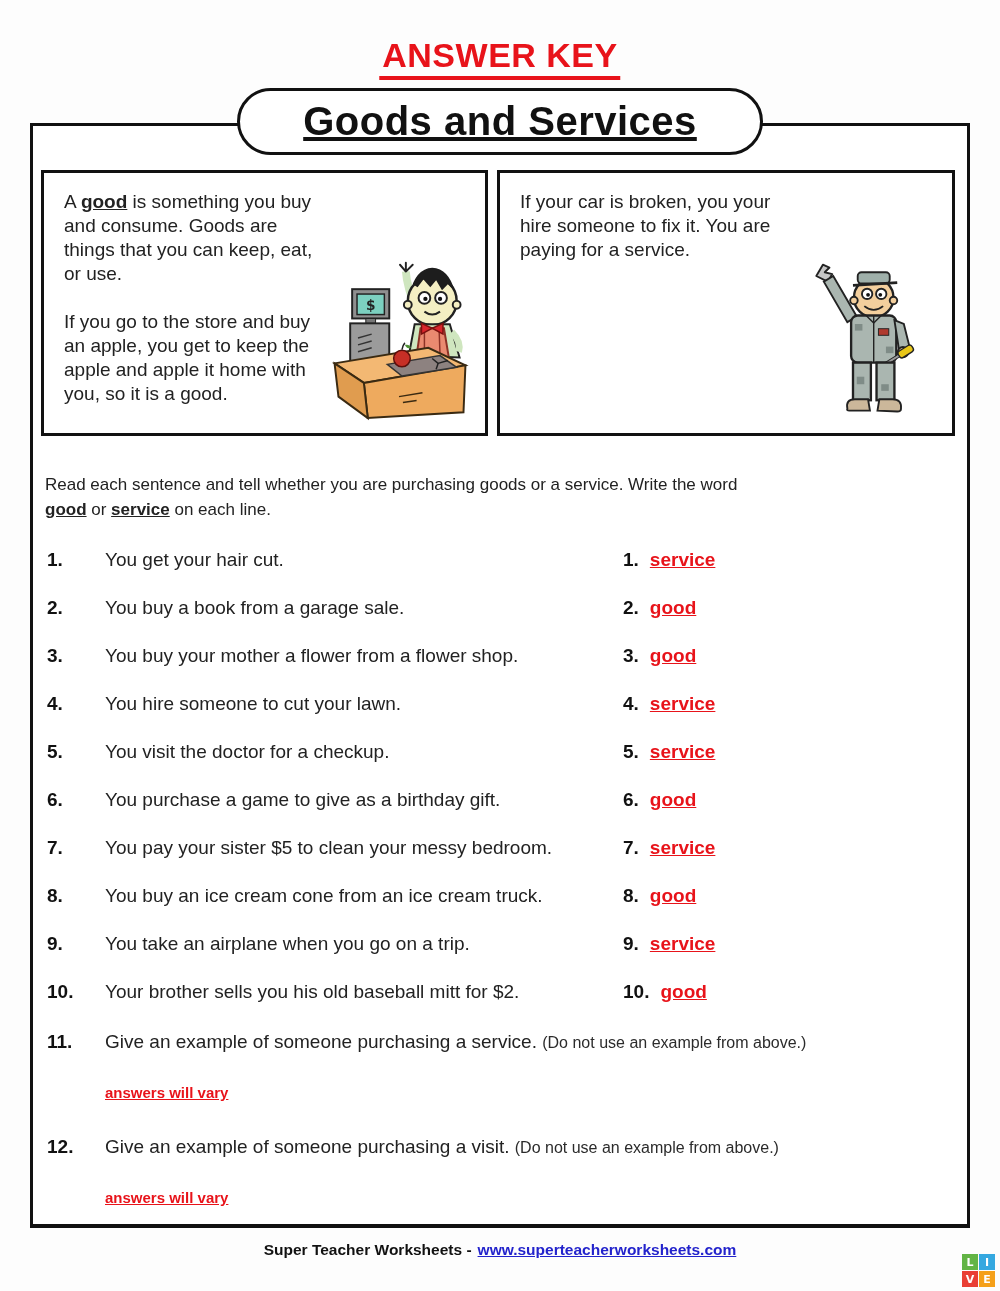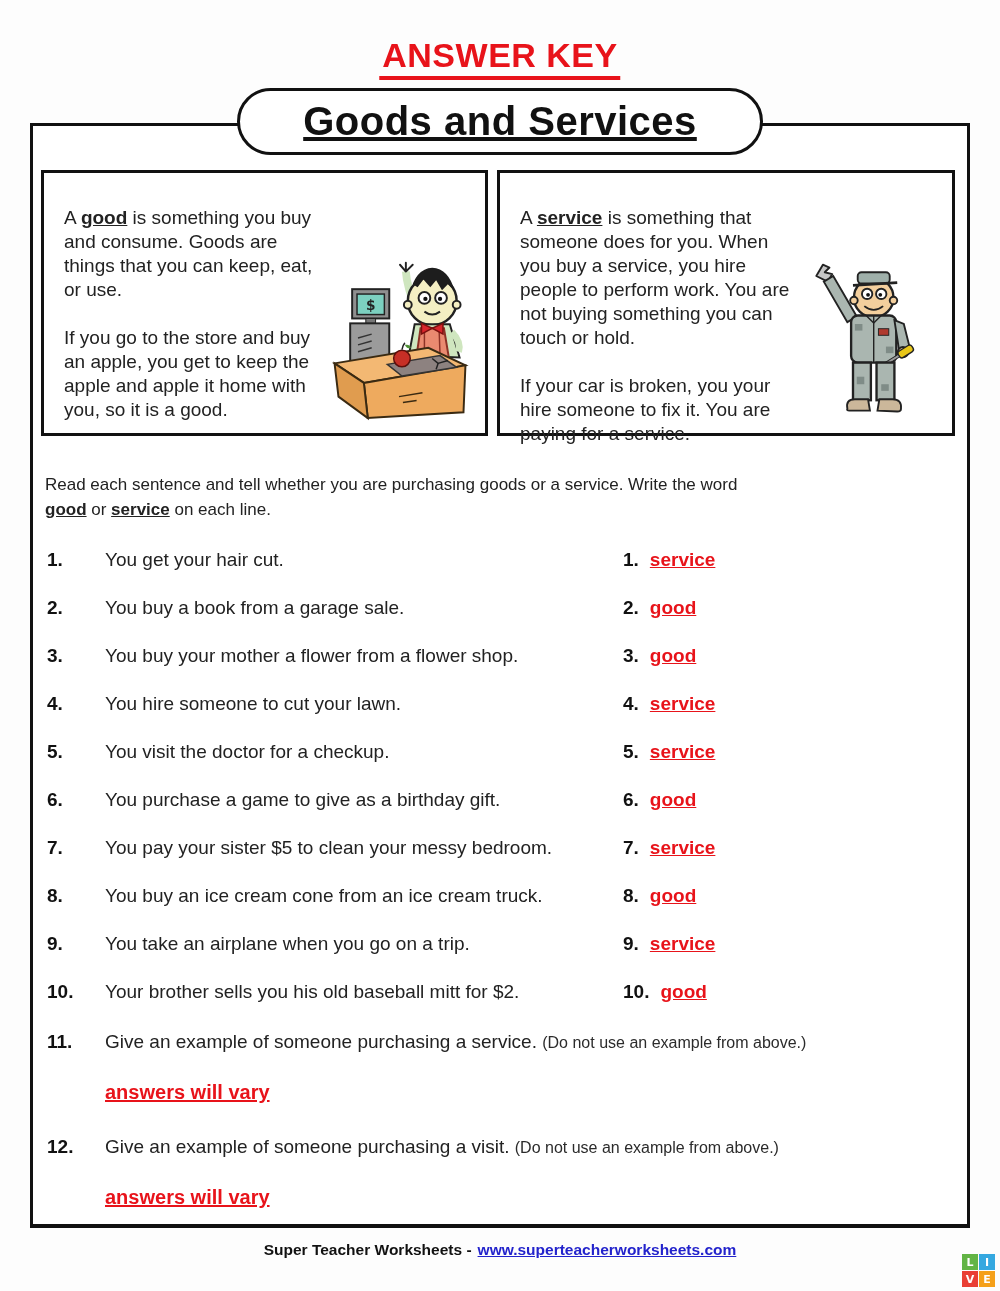--- a/index.html
+++ b/index.html
@@ -28,21 +28,21 @@
     position:absolute; left:30px; top:123px; width:940px; height:1105px;
     border:3px solid #111; border-bottom-width:4px; background:#fff; z-index:1;
   }
   .def-box {
     position:absolute; top:44px; height:266px; border:3px solid #111;
     background:#fff; padding:17px 14px 10px 20px;
     font-size:19px; line-height:24px; color:#222;
   }
   .def-left  { left:8px;   width:447px; }
   .def-right { left:464px; width:458px; }
-  .def-p { margin:16px 0 24px 0; }
+  .def-p { margin:0 0 24px 0; }
   .def-p:last-child { margin-bottom:0; }
   .term { font-weight:bold; text-decoration:underline; }
   .cartoon-float { float:right; }
   .def-left  .cartoon-float { width:142px; height:168px; margin:64px 0 0 6px; }
   .def-right .cartoon-float { width:134px; height:160px; margin:70px 2px 0 6px; }
   .cartoon-float svg { width:100%; height:100%; display:block; }
 
   .instructions {
     position:absolute; left:12px; top:346px; width:916px;
     font-size:17px; line-height:25px; color:#222;
@@ -55,21 +55,21 @@
   .q-ans { position:absolute; left:576px; top:0; display:flex; white-space:nowrap; background:#fff; }
   .a-num { font-weight:bold; color:#111; margin-right:11px; }
   .a-word { font-weight:bold; color:#e8131a; text-decoration:underline; }
 
   .open-list { position:absolute; left:14px; top:902px; width:914px; }
   .open-q { margin-bottom:27px; }
   .open-line { display:flex; line-height:28px; font-size:19px; }
   .open-line .q-text { color:#222; }
   .q-note { font-size:16px; color:#2b2b2b; }
   .open-answer {
-    margin:22px 0 0 58px; line-height:27px; font-size:20px;
+    margin:22px 0 0 58px; line-height:27px; font-size:15px;
     font-weight:bold; color:#e8131a; text-decoration:underline;
   }
 
   .footer {
     position:absolute; top:1241px; left:0; width:100%; text-align:center;
     font-size:15.5px; font-weight:bold; color:#111;
   }
   .f-brand { margin-right:6px; }
   .f-url { color:#2323cc; text-decoration:underline; cursor:pointer; }
 
@@ -186,21 +186,20 @@
 
           <rect x="52" y="109" width="19" height="40" fill="#aab6b0" stroke="#222" stroke-width="2.5"></rect>
           <rect x="77" y="109" width="19" height="40" fill="#aab6b0" stroke="#222" stroke-width="2.5"></rect>
           <rect x="56" y="124" width="8" height="8" fill="#7f8c87"></rect>
           <rect x="82" y="132" width="8" height="7" fill="#7f8c87"></rect>
 
           <path d="M46,158 q-2,-10 8,-10 l14,0 l2,12 l-22,0 q-3,0 -2,-2 z" fill="#cbb79a" stroke="#222" stroke-width="2"></path>
           <path d="M78,160 l2,-12 l14,0 q10,0 9,10 q0,3 -4,3 z" fill="#cbb79a" stroke="#222" stroke-width="2"></path>
         </svg>
       </div>
-      <p class="def-p"><span>A </span><span class="term">service</span><span> is something that someone does for you.  When you buy a service, you hire people to perform work. You are not buying something you can touch or hold.</span></p>
       <p class="def-p">If your car is broken, you your hire someone to fix it. You are paying for a service.</p>
     </div>
 
     <div class="instructions"><span>Read each sentence and tell whether you are purchasing goods or a service.  Write the word</span><br><span class="term">good</span><span> or </span><span class="term">service</span><span> on each line.</span></div>
 
     <div class="q-list">
   <div class="q-row">
     <span class="q-num">1.</span>
     <span class="q-text">You get your hair cut.</span>
     <span class="q-ans">

